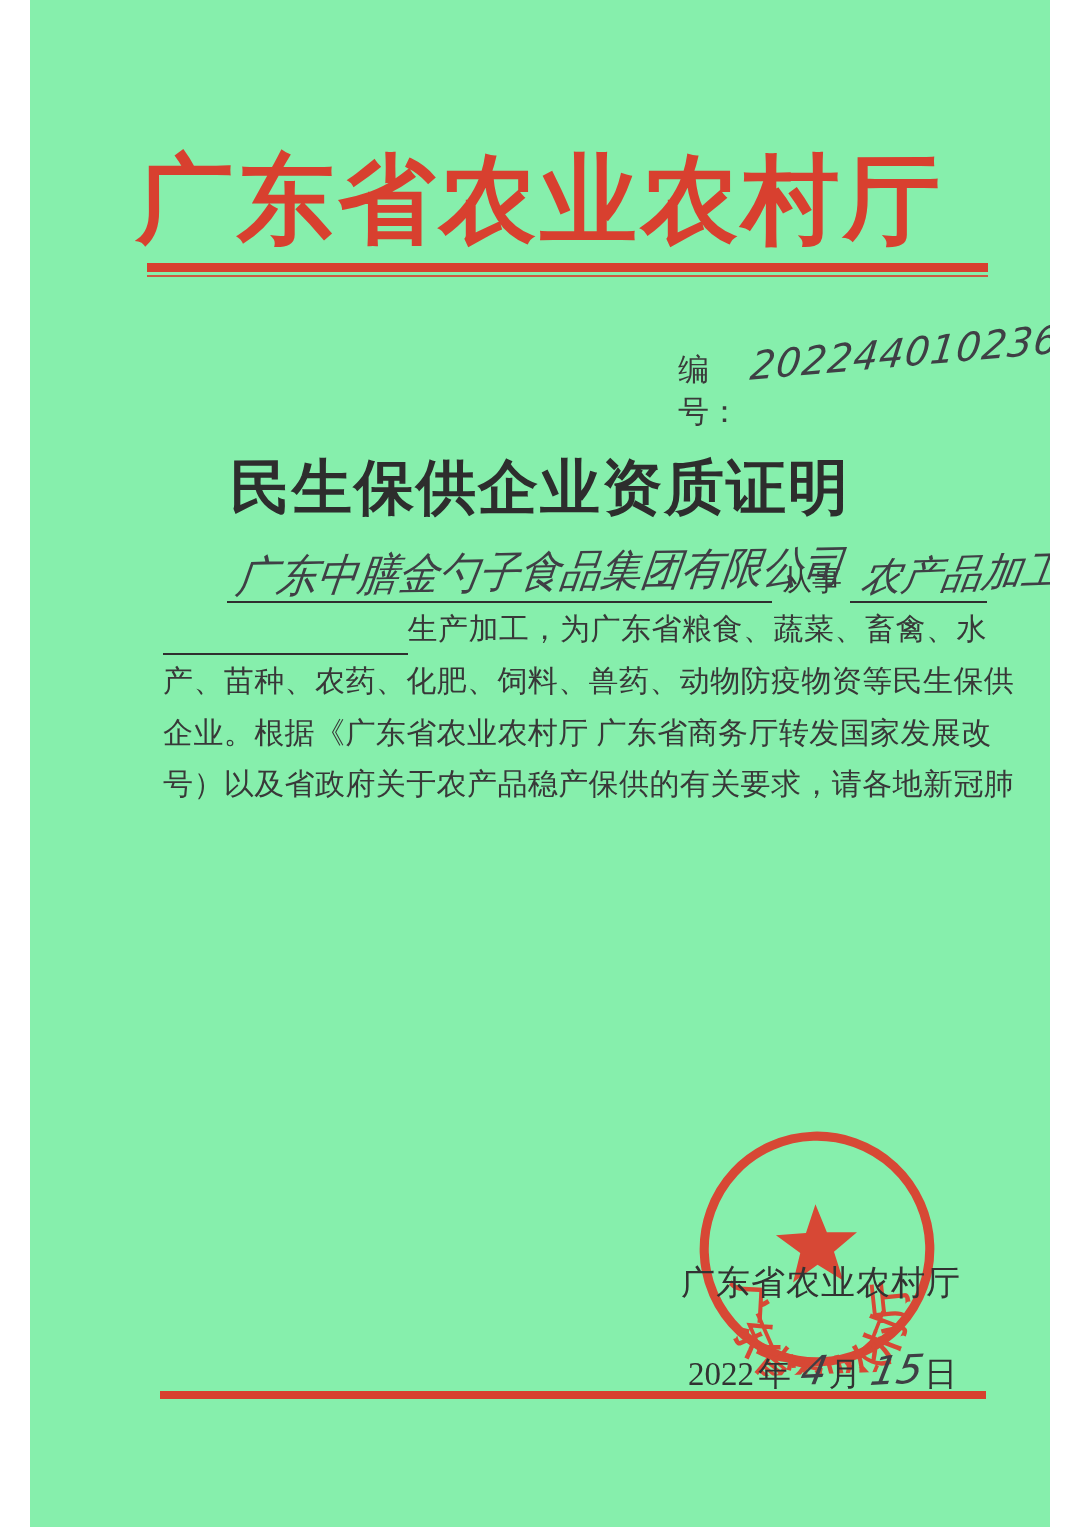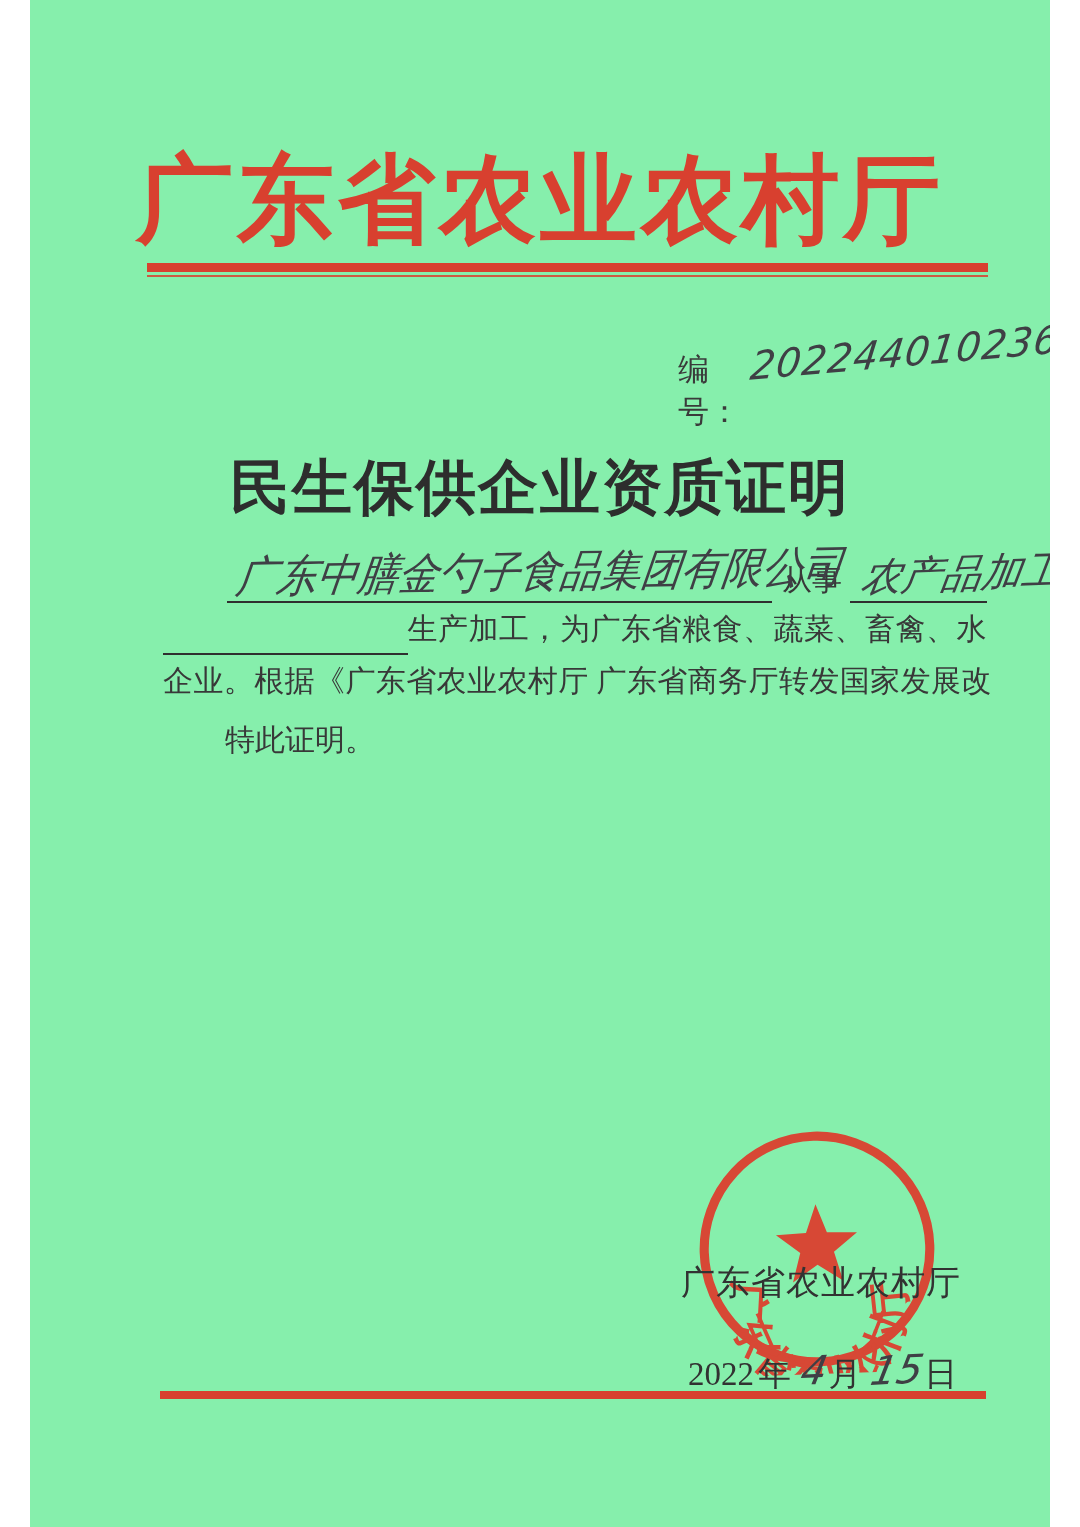--- a/index.html
+++ b/index.html
@@ -139,22 +139,23 @@
       </span>
       <span class="engage">从事</span>
       <span class="u u-industry">
         <span class="hw">农产品加工</span>
       </span>
     </div>
     <div class="blank-row">
       <span class="u u-blank"></span>
       <span class="after-blank">生产加工，为广东省粮食、蔬菜、畜禽、水</span>
     </div>
+    <div class="line">产、苗种、农药、化肥、饲料、兽药、动物防疫物资等民生保供</div>
     <div class="line">企业。根据《广东省农业农村厅 广东省商务厅转发国家发展改</div>
-    <div class="closing">特此证明。</div>
+    <div class="line">号）以及省政府关于农产品稳产保供的有关要求，请各地新冠肺</div>
   </div>
 
   <svg class="seal" width="250" height="250" viewBox="0 0 246 246" aria-hidden="true">
     <defs>
       <path id="sealArc" d="M 44 152 A 84 84 0 1 0 202 152" fill="none"></path>
     </defs>
     <circle cx="123" cy="123" r="111" fill="none" stroke="#de3a2b" stroke-width="9"></circle>
     <polygon fill="#de3a2b" points="123,79 133.3,106.8 162.9,108 139.6,126.4 147.7,155 123,138.5 98.3,155 106.4,126.4 83.1,108 112.7,106.8"></polygon>
     <text font-family="&quot;Liberation Serif&quot;,&quot;DejaVu Serif&quot;,serif" font-size="41" font-weight="600" fill="#de3a2b" letter-spacing="2">
       <textPath href="#sealArc" xlink:href="#sealArc" startOffset="0" textLength="320" lengthAdjust="spacing">广东省农业农村厅</textPath>

